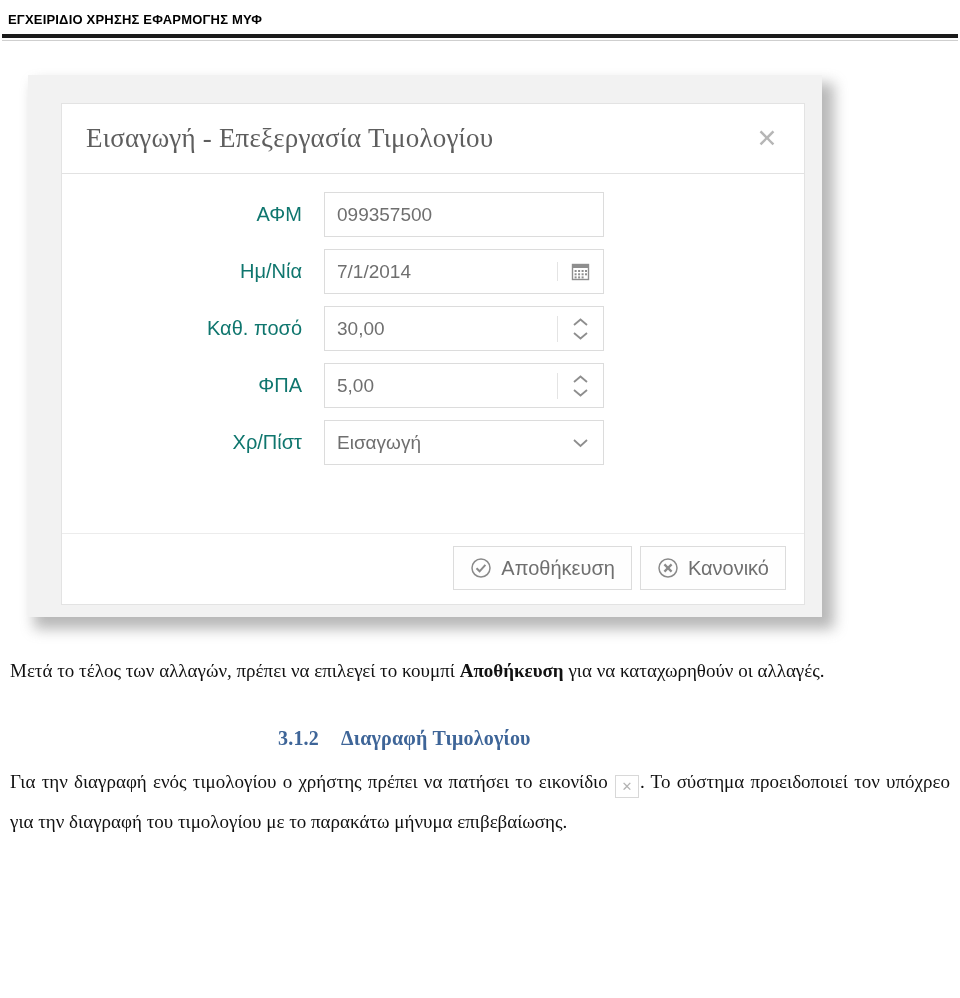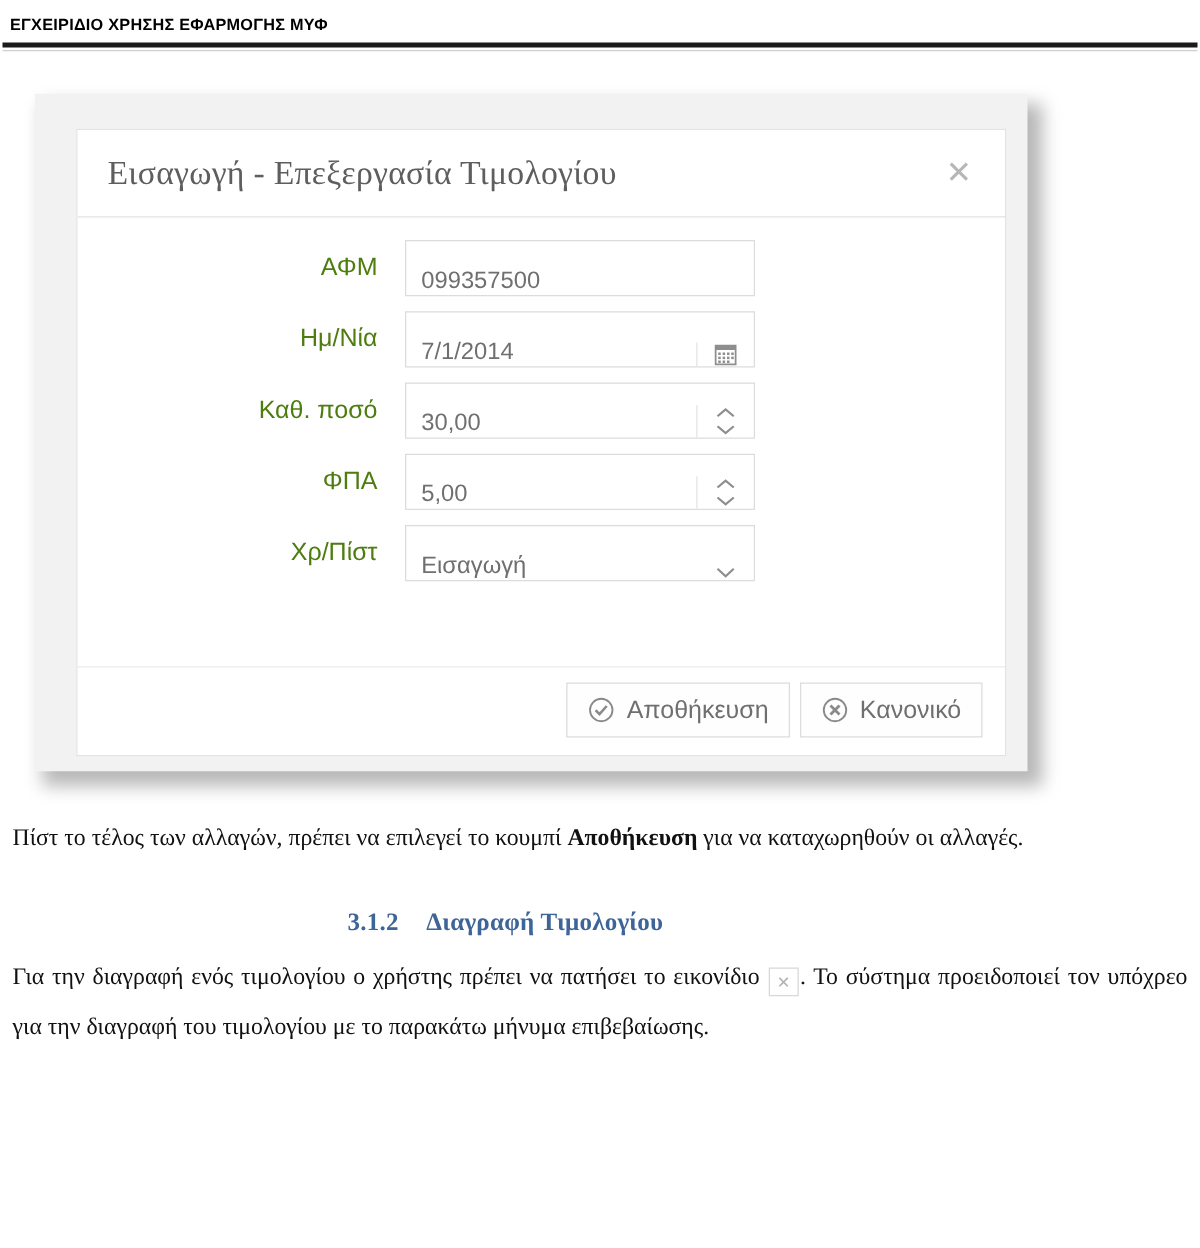--- a/index.html
+++ b/index.html
@@ -119,31 +119,31 @@
     display: flex;
     align-items: center;
     margin-bottom: 12px;
   }
   .form-label {
     width: 262px;
     text-align: right;
     padding-right: 22px;
     box-sizing: border-box;
     font-size: 20px;
-    color: #4d7c0f;
+    color: #0f766e;
     font-family: "Liberation Sans", sans-serif;
     white-space: nowrap;
   }
   .field {
     width: 280px;
     height: 45px;
     border: 1px solid #dcdcdc;
     background: #fff;
     display: flex;
-    align-items: flex-end;
+    align-items: center;
     box-sizing: border-box;
   }
   .field-text {
     flex: 1;
     display: flex;
     align-items: center;
     padding-left: 12px;
     font-size: 19px;
     color: #6f6f6f;
     font-family: "Liberation Sans", sans-serif;
@@ -365,21 +365,21 @@
           <span>Κανονικό</span>
         </div>
       </div>
 
     </div>
   </div>
 </div>
 
 <div class="body-copy">
 
-  <p class="para"><span>Πίστ το τέλος των αλλαγών, πρέπει να επιλεγεί το κουμπί </span><b>Αποθήκευση</b><span> για να καταχωρηθούν οι αλλαγές.</span></p>
+  <p class="para"><span>Μετά το τέλος των αλλαγών, πρέπει να επιλεγεί το κουμπί </span><b>Αποθήκευση</b><span> για να καταχωρηθούν οι αλλαγές.</span></p>
 
   <div class="section-head">
     <span class="num">3.1.2</span><span>Διαγραφή Τιμολογίου</span>
   </div>
 
   <p class="para"><span>Για την διαγραφή ενός τιμολογίου ο χρήστης πρέπει να πατήσει το εικονίδιο </span><span class="inline-x-icon">✕</span><span>. Το σύστημα προειδοποιεί τον υπόχρεο για την διαγραφή του τιμολογίου με το παρακάτω μήνυμα επιβεβαίωσης.</span></p>
 
 </div>
 
 </body></html>

